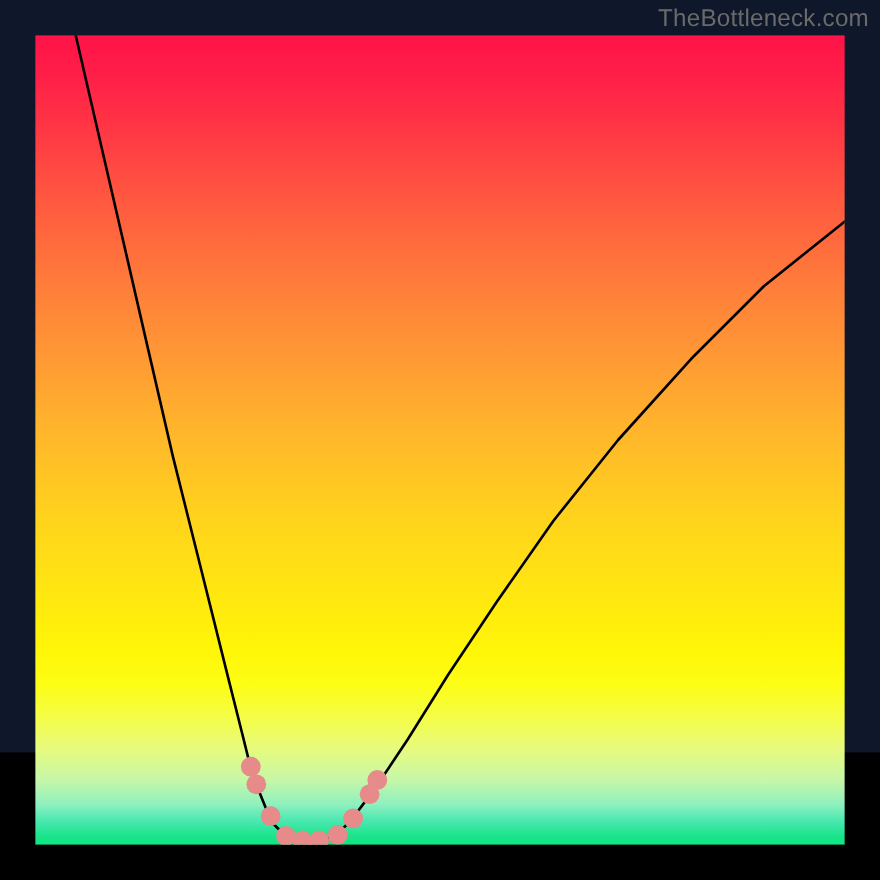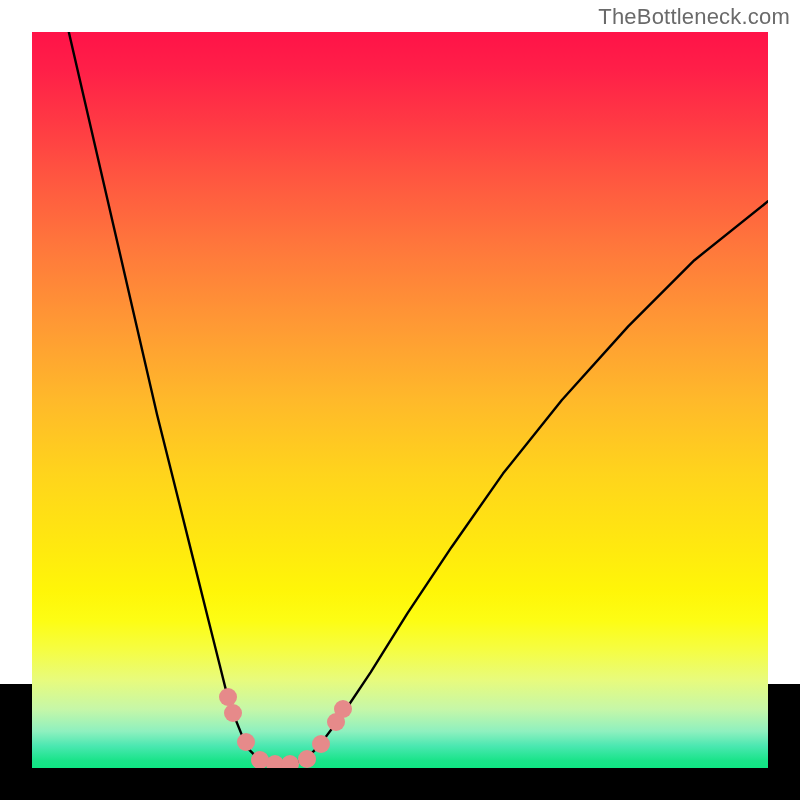--- a/index.html
+++ b/index.html
@@ -8,21 +8,21 @@
     width: 800px;
     height: 800px;
     overflow: hidden;
     background: #000;
     font-family: Arial, Helvetica, sans-serif;
   }
   .frame {
     position: relative;
     width: 800px;
     height: 684px;
-    background: #ffffff;
+    background: #0f172a;
   }
   .plot-area {
     position: absolute;
     left: 32px;
     top: 32px;
     width: 736px;
     height: 736px;
     overflow: hidden;
   }
   .gradient {

